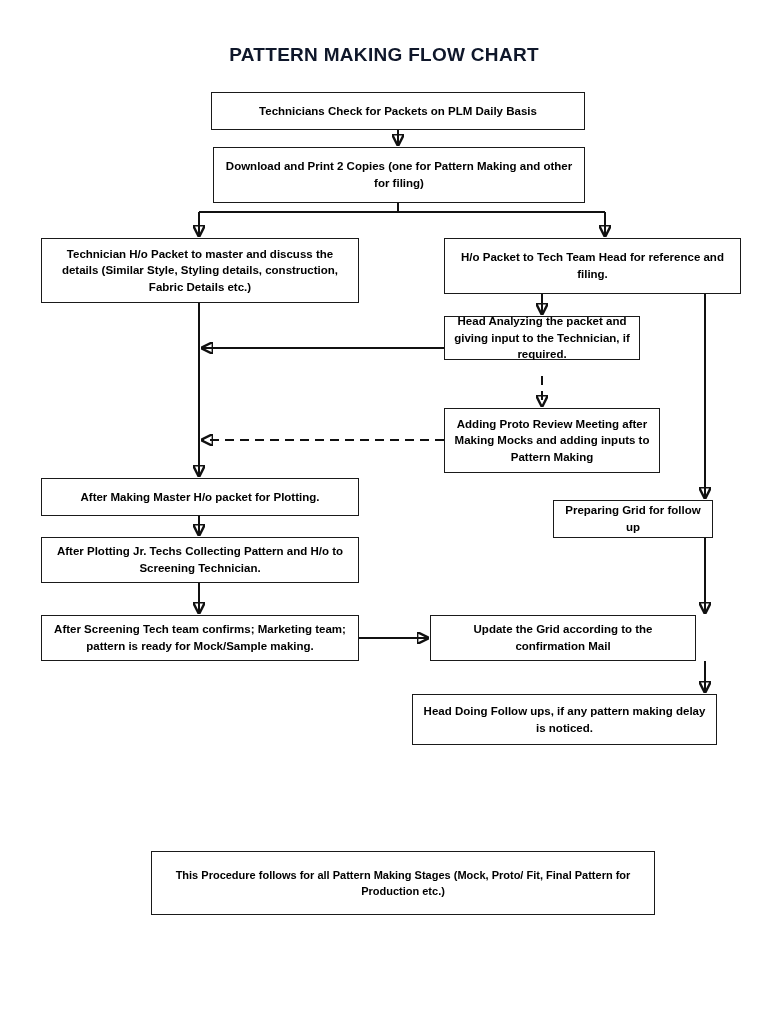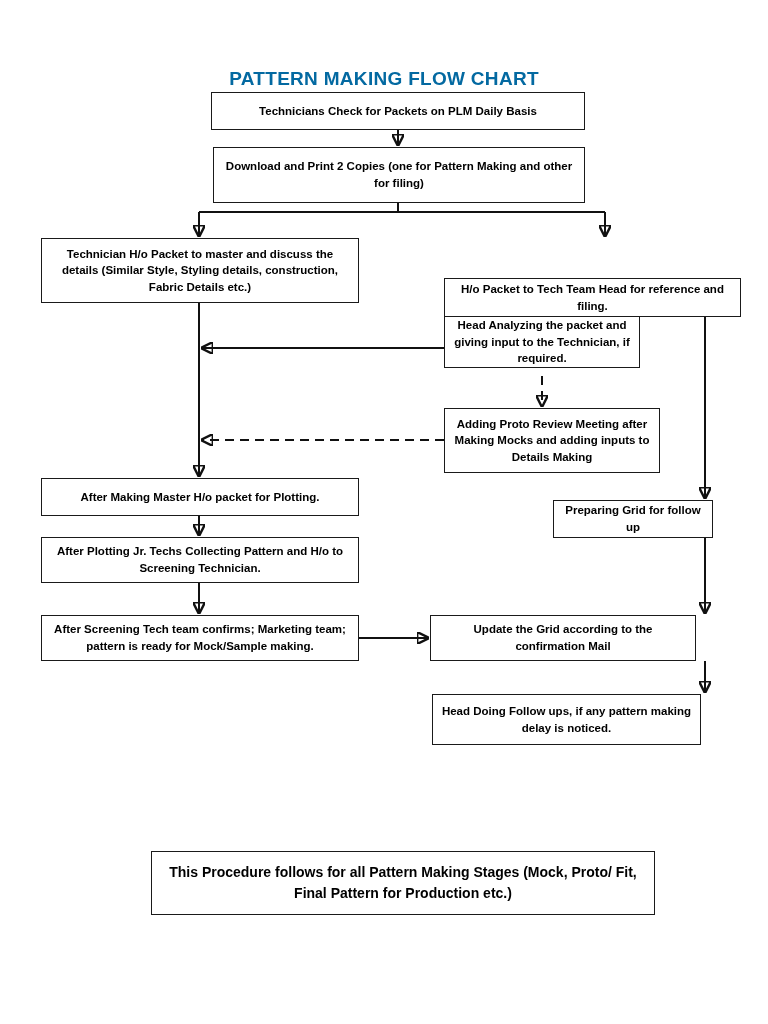--- a/index.html
+++ b/index.html
@@ -21,22 +21,21 @@
   }
   #chart-title {
     position: absolute;
     left: 0;
     top: 44px;
     width: 768px;
     text-align: center;
     font-size: 19px;
     font-weight: bold;
     letter-spacing: 0.3px;
-    color: #0369a1;
-    margin-top: 24px;
+    color: #0f172a;
   }
   .node {
     position: absolute;
     box-sizing: border-box;
     border: 1.5px solid #1a1a1a;
     background: #ffffff;
     display: flex;
     align-items: center;
     justify-content: center;
     text-align: center;
@@ -44,21 +43,21 @@
     font-weight: bold;
     line-height: 1.45;
     padding: 18px 8px;
     color: #000;
   }
   .node-text {
     display: block;
     width: 100%;
   }
   #footer-note {
-    font-size: 14px;
+    font-size: 11px;
     line-height: 1.5;
     padding: 6px 14px;
     justify-content: flex-end;
   }
   svg#wires {
     position: absolute;
     left: 0;
     top: 0;
     width: 768px;
     height: 1024px;
@@ -122,30 +121,30 @@
   </div>
 
   <div class="node" style="left:213px; top:147px; width:372px; height:56px;">
     <span class="node-text">Download and Print 2 Copies (one for Pattern Making and other for filing)</span>
   </div>
 
   <div class="node" style="left:41px; top:238px; width:318px; height:65px;">
     <span class="node-text">Technician H/o Packet to master and discuss the details (Similar Style, Styling details, construction, Fabric Details etc.)</span>
   </div>
 
-  <div class="node" style="left:444px; top:238px; width:297px; height:39px;margin-top:40px;">
+  <div class="node" style="left:444px; top:238px; width:297px; height:56px;">
     <span class="node-text">H/o Packet to Tech Team Head for reference and filing.</span>
   </div>
 
-  <div class="node" style="left:444px; top:316px; width:196px; height:52px;">
+  <div class="node" style="left:444px; top:316px; width:196px; height:44px;">
     <span class="node-text">Head Analyzing the packet and giving input to the Technician, if required.</span>
   </div>
 
   <div class="node" style="left:444px; top:408px; width:216px; height:65px;">
-    <span class="node-text">Adding Proto Review Meeting after Making Mocks and adding inputs to Details Making</span>
+    <span class="node-text">Adding Proto Review Meeting after Making Mocks and adding inputs to Pattern Making</span>
   </div>
 
   <div class="node" style="left:41px; top:478px; width:318px; height:27px;">
     <span class="node-text">After Making Master H/o packet for Plotting.</span>
   </div>
 
   <div class="node" style="left:41px; top:537px; width:318px; height:46px;">
     <span class="node-text">After Plotting Jr. Techs Collecting Pattern and H/o to Screening Technician.</span>
   </div>
 
@@ -154,21 +153,21 @@
   </div>
 
   <div class="node" style="left:553px; top:500px; width:160px; height:27px;">
     <span class="node-text">Preparing Grid for follow up</span>
   </div>
 
   <div class="node" style="left:430px; top:615px; width:266px; height:46px;">
     <span class="node-text">Update the Grid according to the confirmation Mail</span>
   </div>
 
-  <div class="node" style="left:432px; top:694px; width:269px; height:51px;">
+  <div class="node" style="left:412px; top:694px; width:305px; height:51px;">
     <span class="node-text">Head Doing Follow ups, if any pattern making delay is noticed.</span>
   </div>
 
   <div class="node" id="footer-note" style="left:151px; top:851px; width:504px; height:64px;">
     <span class="node-text">This Procedure follows for all Pattern Making Stages (Mock, Proto/ Fit, Final Pattern for Production etc.)</span>
   </div>
 
 </div>
 
 </body></html>

